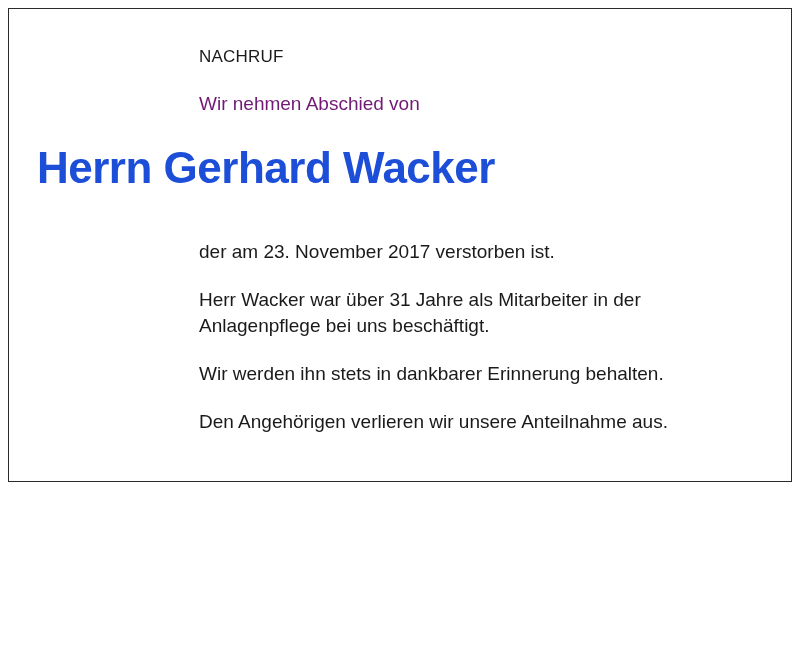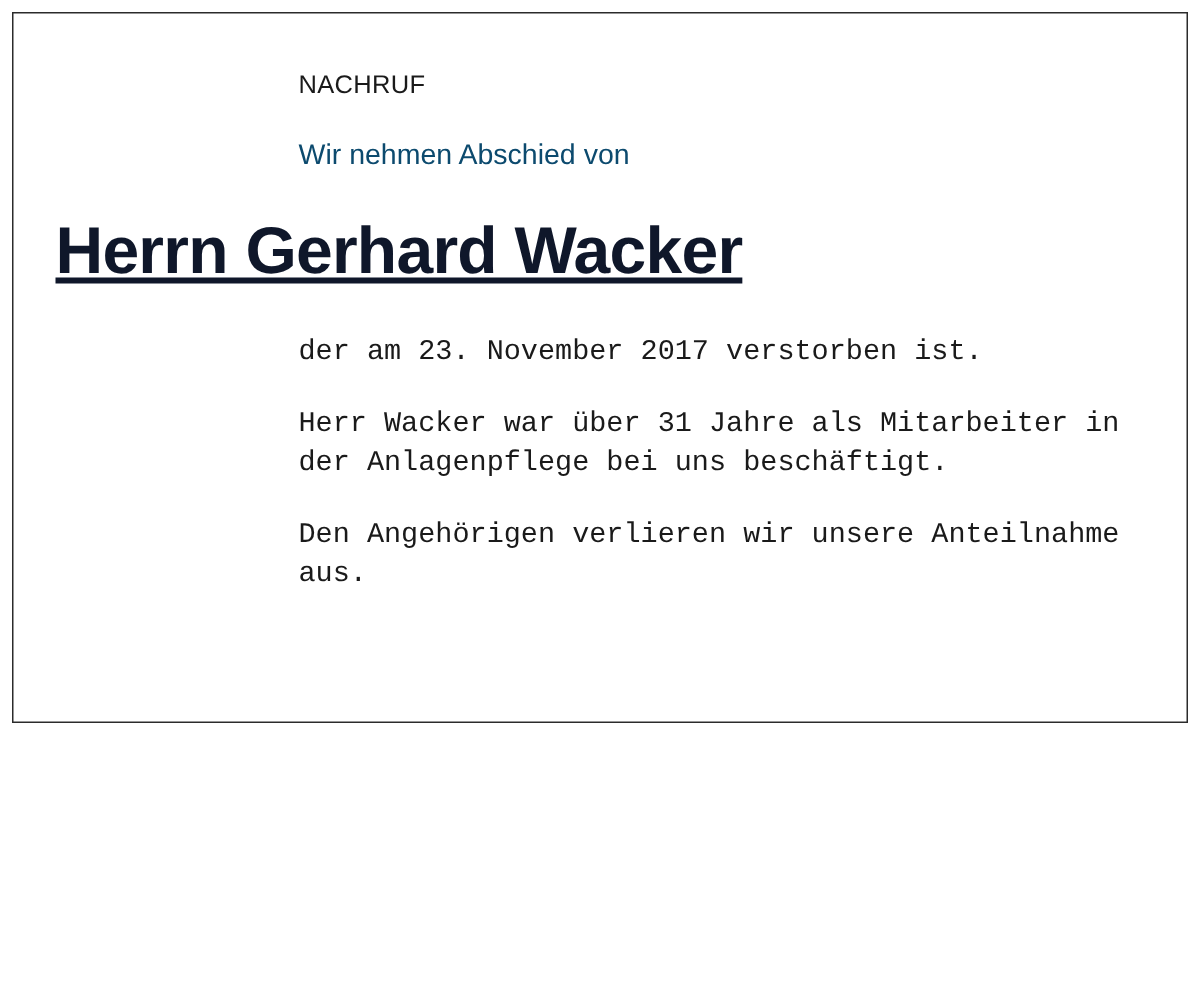--- a/index.html
+++ b/index.html
@@ -41,36 +41,34 @@
     box-sizing: border-box;
   }
   .kicker {
     font-size: 17px;
     letter-spacing: 0.2px;
     color: #1a1a1a;
     margin: 8px 0 0 156px;
   }
   .lead {
     font-size: 19px;
-    color: #0c4a6e;
+    color: #701a75;
     margin: 26px 0 6px 156px;
   }
   .name {
     font-size: 44px;
     font-weight: 700;
     letter-spacing: -0.5px;
-    color: #0f172a;
+    color: #1d4ed8;
     margin: 28px 0 0 -6px;
     white-space: nowrap;
-    text-decoration: underline;
   }
   .body-block {
     margin-left: 156px;
-    margin-top: 28px;
-    font-family: Liberation Mono, monospace;
+    margin-top: 46px;
   }
   .para {
     font-size: 19px;
     line-height: 26px;
     color: #1a1a1a;
     margin: 0 0 22px 0;
     max-width: 600px;
   }
   .signature {
     margin-left: 156px;
@@ -92,19 +90,20 @@
 
       <div class="kicker">NACHRUF</div>
 
       <div class="lead">Wir nehmen Abschied von</div>
 
       <div class="name">Herrn Gerhard Wacker</div>
 
       <div class="body-block">
         <p class="para">der am 23. November 2017 verstorben ist.</p>
         <p class="para">Herr Wacker war über 31 Jahre als Mitarbeiter in der Anlagenpflege bei uns beschäftigt.</p>
+        <p class="para">Wir werden ihn stets in dankbarer Erinnerung behalten.</p>
         <p class="para">Den Angehörigen verlieren wir unsere Anteilnahme aus.</p>
       </div>
 
 
     </div>
   </div>
 </div>
 
 </body></html>

